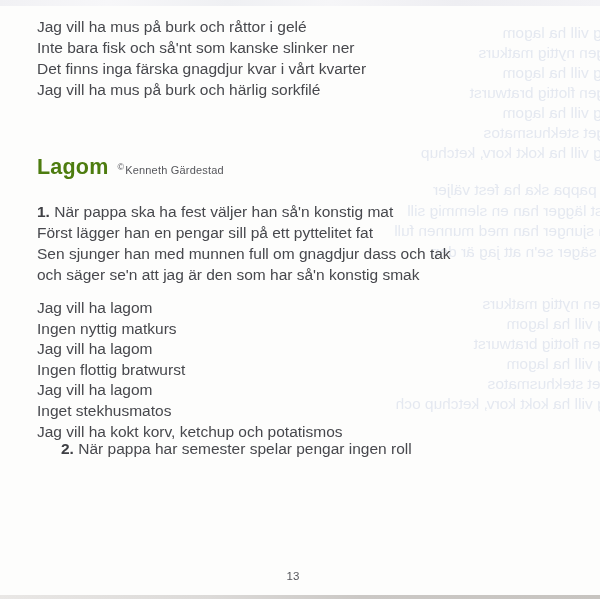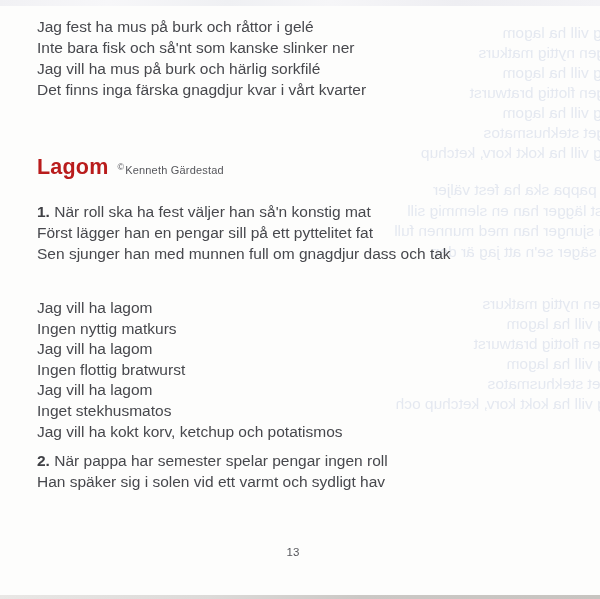--- a/index.html
+++ b/index.html
@@ -37,41 +37,41 @@
   .ghost div { white-space: nowrap; }
   #ghost-a { top: 23px;  right: -18px; width: 215px; line-height: 20px;   }
   #ghost-b { top: 180px; right: -26px; width: 215px; line-height: 20.5px; }
   #ghost-c { top: 294px; right: -22px; width: 215px; line-height: 20px;   }
 
   
   .stanza { position: absolute; left: 37px; font-size: 15.5px; line-height: 21px; }
   #stanza-intro { top: 16px; }
   #verse-1      { top: 201px; }
   #chorus       { top: 298px; line-height: 20.6px; }
-  #verse-2      { top: 450px; }
+  #verse-2      { top: 438px; margin-left: 24px; }
   .verse-number { font-weight: 700; color: #3f4045; }
 
   .title-row {
     position: absolute; left: 37px; top: 155px;
     display: flex; align-items: baseline;
   }
   .song-title {
-    font-size: 21.5px; font-weight: 700; color: #b91c1c;
+    font-size: 21.5px; font-weight: 700; color: #4d7c0f;
     margin: 0; letter-spacing: 0.2px;
   }
   .copyright-symbol {
     font-size: 9px; color: #5a5b60;
     margin-left: 9px; position: relative; top: -4px;
   }
   .song-credit {
     font-size: 11px; color: #55565b; margin-left: 1px; letter-spacing: 0.2px;
   }
 
   .page-number {
-    position: absolute; top: 546px; left: 0; width: 586px;
+    position: absolute; top: 570px; left: 0; width: 586px;
     text-align: center; font-size: 11.5px; color: #55565b;
   }
 </style>
 </head>
 <body>
 
 <div class="scan-edge-top"></div>
 
 <div class="ghost" id="ghost-a">
   <div>Jag vill ha lagom</div>
@@ -91,54 +91,54 @@
 <div class="ghost" id="ghost-c">
   <div>Ingen nyttig matkurs</div>
   <div>Jag vill ha lagom</div>
   <div>Ingen flottig bratwurst</div>
   <div>Jag vill ha lagom</div>
   <div>Inget stekhusmatos</div>
   <div>Jag vill ha kokt korv, ketchup och</div>
 </div>
 
 <div class="stanza" id="stanza-intro">
-  <div>Jag fest ha mus på burk och råttor i gelé</div>
+  <div>Jag vill ha mus på burk och råttor i gelé</div>
   <div>Inte bara fisk och så'nt som kanske slinker ner</div>
+  <div>Det finns inga färska gnagdjur kvar i vårt kvarter</div>
   <div>Jag vill ha mus på burk och härlig sorkfilé</div>
-  <div>Det finns inga färska gnagdjur kvar i vårt kvarter</div>
 </div>
 
 <div class="title-row">
   <h1 class="song-title">Lagom</h1>
   <span class="copyright-symbol">©</span>
   <span class="song-credit">Kenneth Gärdestad</span>
 </div>
 
 <div class="stanza" id="verse-1">
   <div>
     <span class="verse-number">1.</span>
-    <span>När roll ska ha fest väljer han så'n konstig mat</span>
+    <span>När pappa ska ha fest väljer han så'n konstig mat</span>
   </div>
   <div>Först lägger han en pengar sill på ett pyttelitet fat</div>
   <div>Sen sjunger han med munnen full om gnagdjur dass och tak</div>
+  <div>och säger se'n att jag är den som har så'n konstig smak</div>
 </div>
 
 <div class="stanza" id="chorus">
   <div>Jag vill ha lagom</div>
   <div>Ingen nyttig matkurs</div>
   <div>Jag vill ha lagom</div>
   <div>Ingen flottig bratwurst</div>
   <div>Jag vill ha lagom</div>
   <div>Inget stekhusmatos</div>
   <div>Jag vill ha kokt korv, ketchup och potatismos</div>
 </div>
 
 <div class="stanza" id="verse-2">
   <div>
     <span class="verse-number">2.</span>
     <span>När pappa har semester spelar pengar ingen roll</span>
   </div>
-  <div>Han späker sig i solen vid ett varmt och sydligt hav</div>
 </div>
 
 <div class="page-number">13</div>
 
 <div class="scan-edge-bottom"></div>
 
 </body></html>

